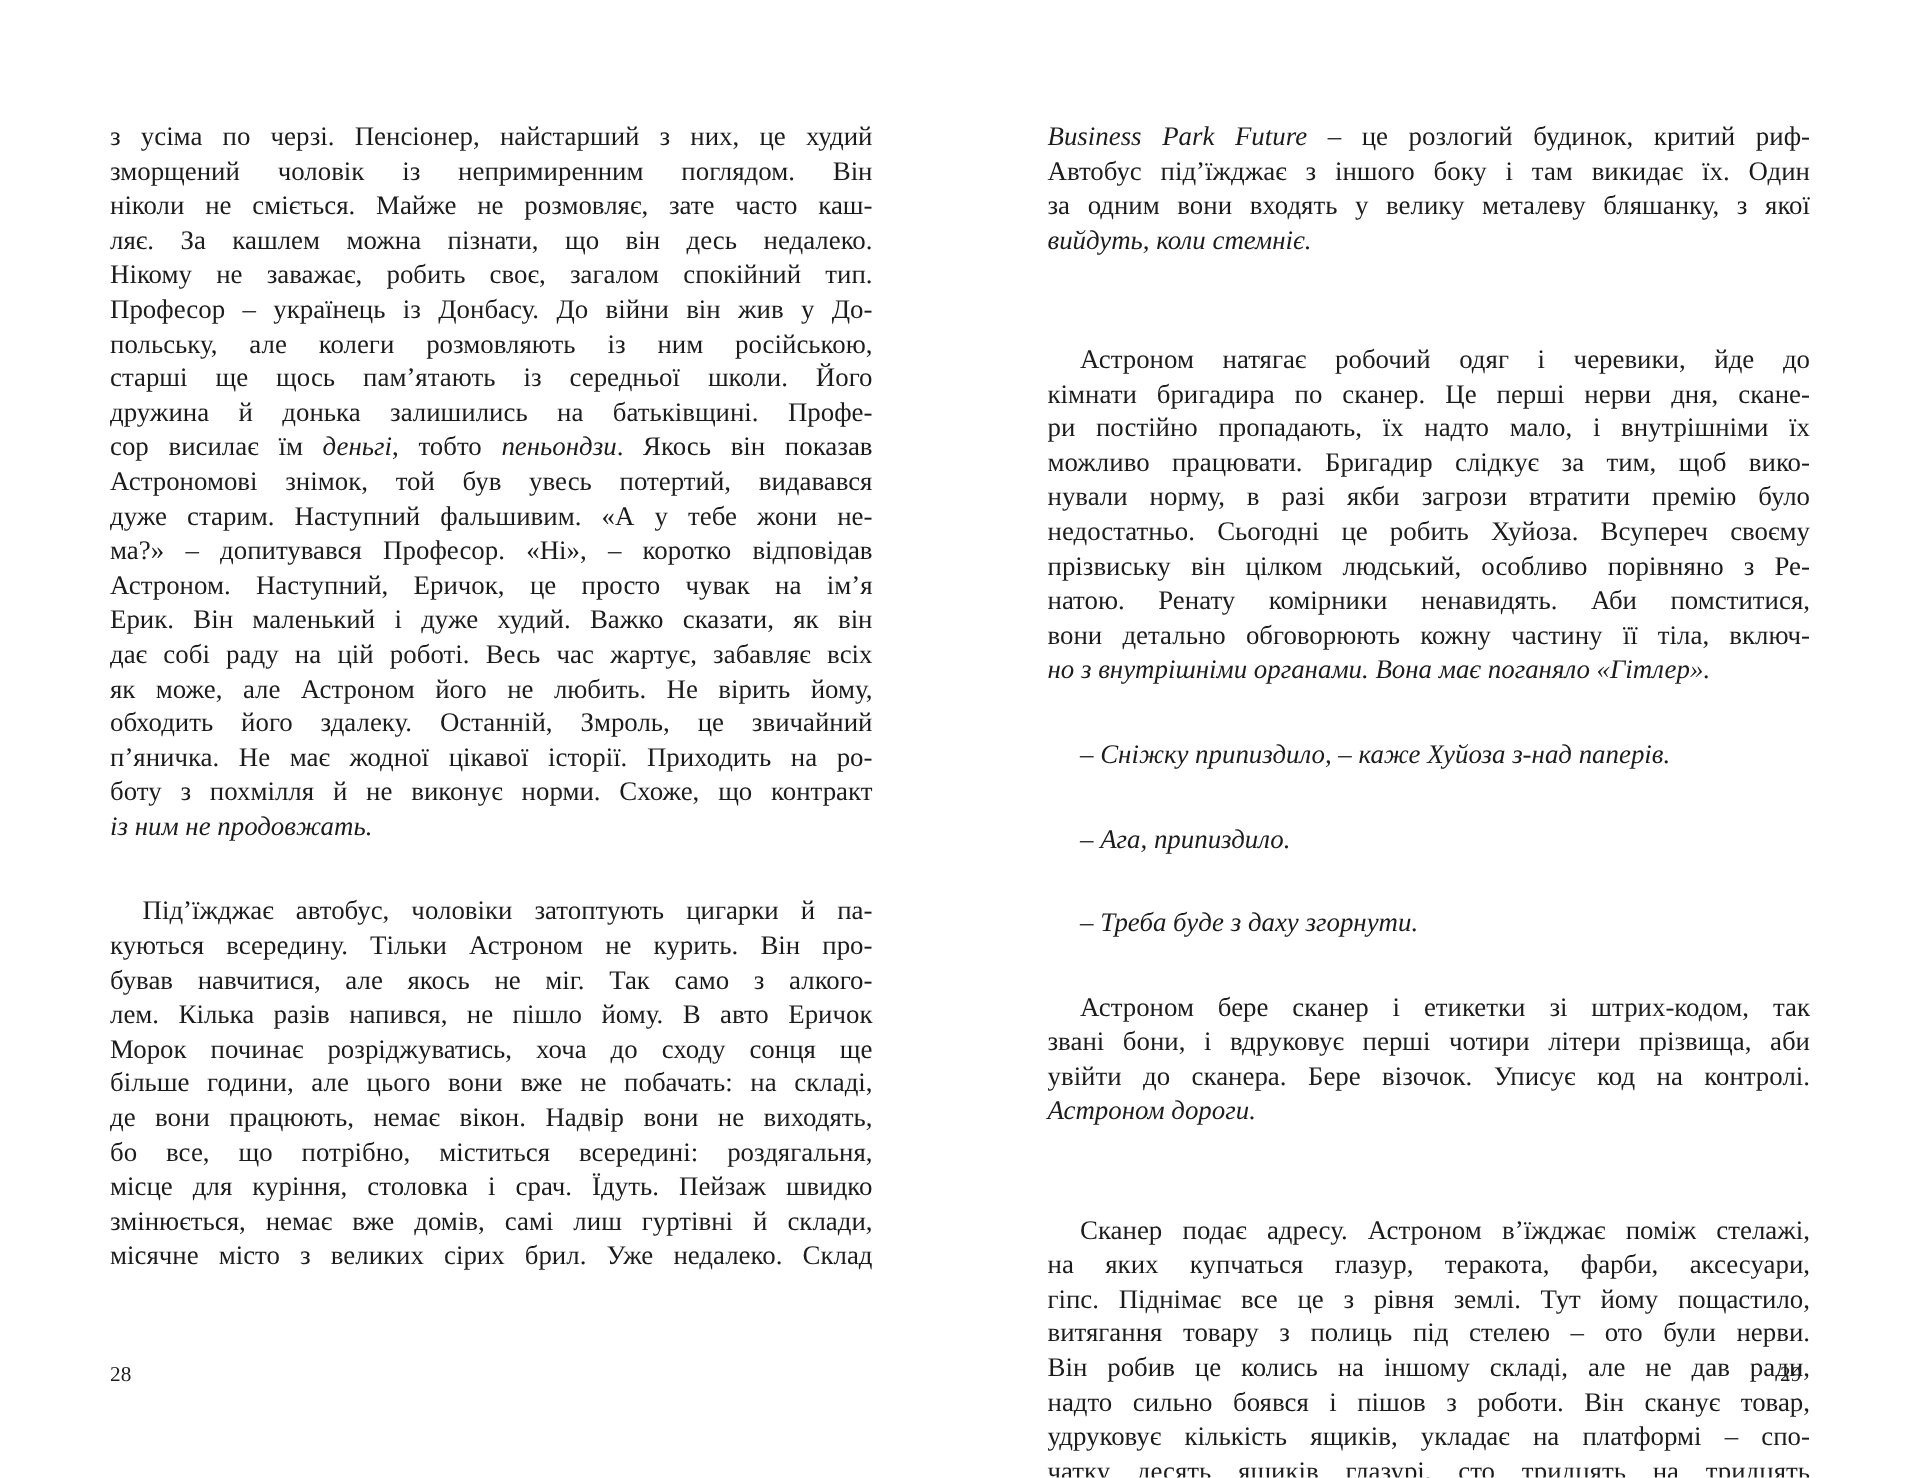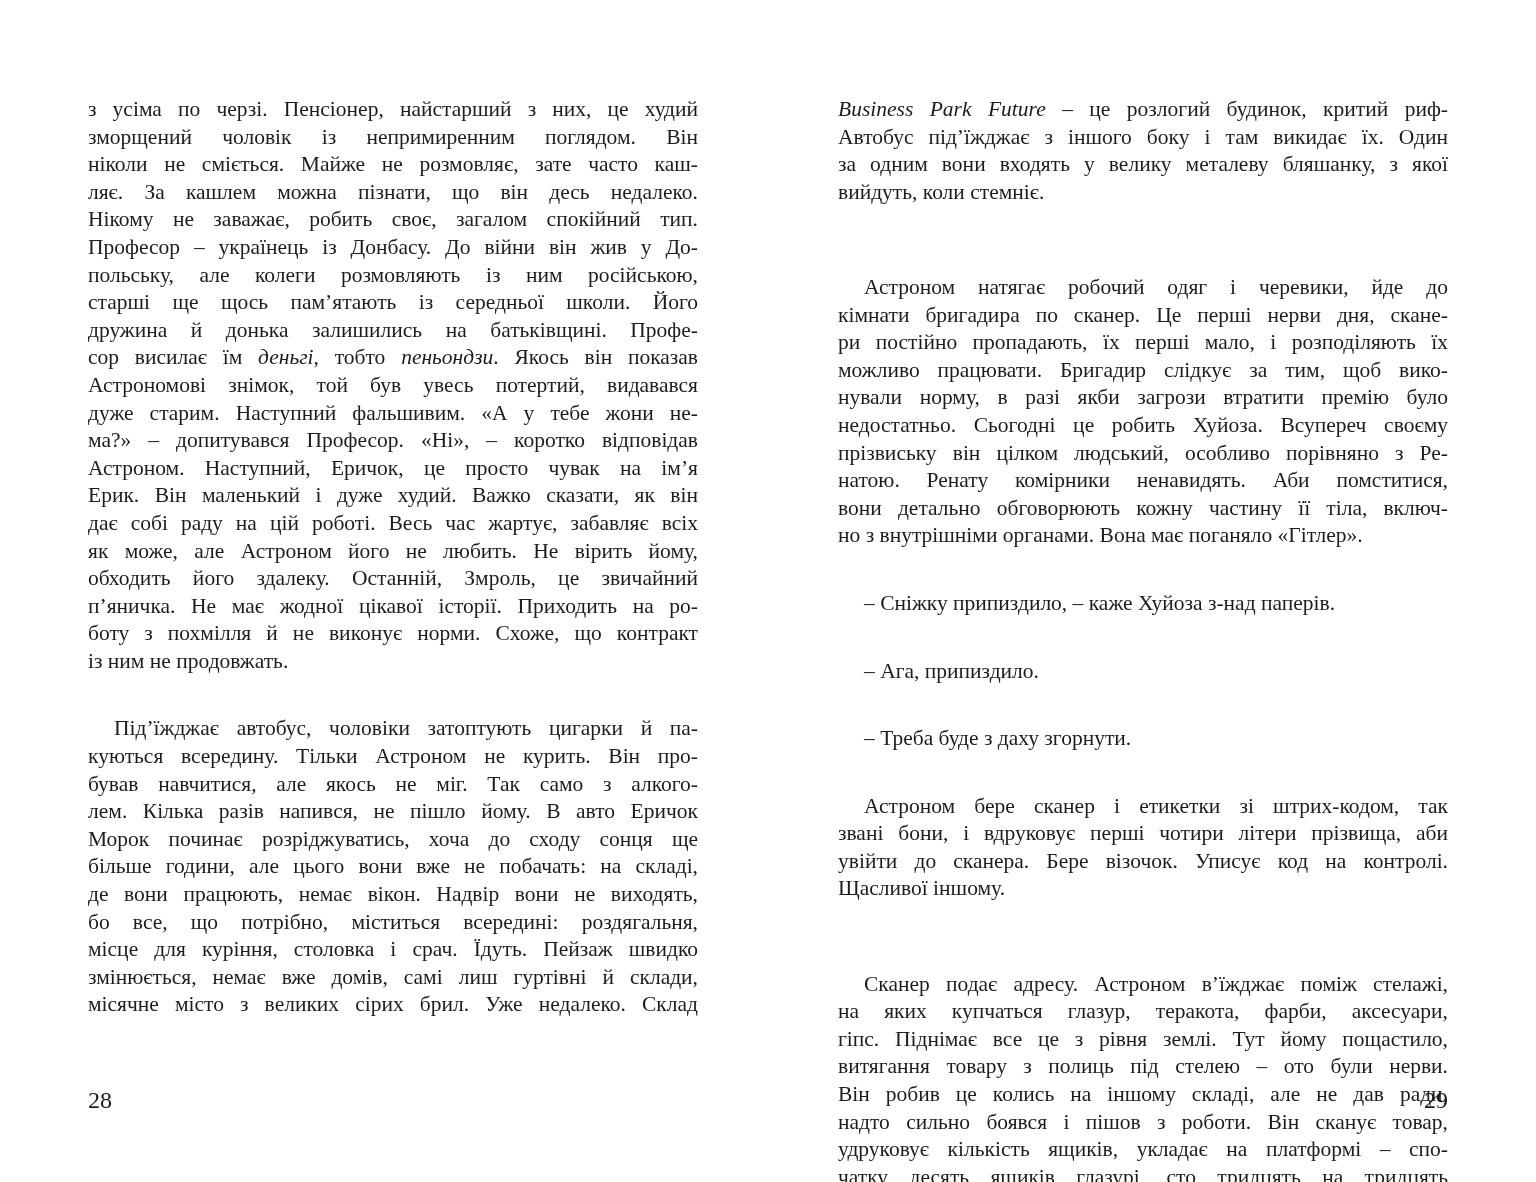--- a/index.html
+++ b/index.html
@@ -3,25 +3,25 @@
 <meta charset="utf-8">
 <style>
   html, body { margin: 0; padding: 0; background: #ffffff; }
   body { width: 1536px; height: 1182px; position: relative; overflow: hidden;
          font-family: "Liberation Serif", "DejaVu Serif", serif; color: #1c1c1c; }
   .page { position: absolute; top: 96px; width: 610px; }
   .page.left { left: 88px; }
   .page.right { left: 838px; }
   .line { display: block; height: 27.6px; line-height: 27.6px; font-size: 21.5px;
           white-space: nowrap; text-align: justify; text-align-last: justify; }
-  .line.last { text-align-last: left; }
+  .line.last { text-align-last: left; font-style: italic; }
   .line.indent { padding-left: 26px; margin-top: 40px; }
   .line.blank { height: 27.6px; }
   .line i { font-style: italic; }
-  .pagenum { position: absolute; top: 1088px; font-size: 24px; line-height: 24px; }
+  .pagenum { position: absolute; top: 1088px; font-size: 17px; line-height: 24px; }
   .pagenum.left { left: 88px; }
   .pagenum.right { left: 1424px; }
 </style>
 </head>
 <body>
 
 <div class="page left">
   <span class="line">з усіма по черзі. Пенсіонер, найстарший з них, це худий</span>
   <span class="line">зморщений чоловік із непримиренним поглядом. Він</span>
   <span class="line">ніколи не сміється. Майже не розмовляє, зате часто каш-</span>
@@ -57,35 +57,35 @@
 </div>
 
 <div class="page right">
   <span class="line"><i>Business Park Future</i><span> – це розлогий будинок, критий риф-</span></span>
   <span class="line">Автобус під’їжджає з іншого боку і там викидає їх. Один</span>
   <span class="line">за одним вони входять у велику металеву бляшанку, з якої</span>
   <span class="line last">вийдуть, коли стемніє.</span>
   <span class="line blank"></span>
   <span class="line indent">Астроном натягає робочий одяг і черевики, йде до</span>
   <span class="line">кімнати бригадира по сканер. Це перші нерви дня, скане-</span>
-  <span class="line">ри постійно пропадають, їх перші мало, і розподіляють їх</span>
+  <span class="line">ри постійно пропадають, їх надто мало, і внутрішніми їх</span>
   <span class="line">можливо працювати. Бригадир слідкує за тим, щоб вико-</span>
   <span class="line">нували норму, в разі якби загрози втратити премію було</span>
   <span class="line">недостатньо. Сьогодні це робить Хуйоза. Всупереч своєму</span>
   <span class="line">прізвиську він цілком людський, особливо порівняно з Ре-</span>
   <span class="line">натою. Ренату комірники ненавидять. Аби помститися,</span>
   <span class="line">вони детально обговорюють кожну частину її тіла, включ-</span>
   <span class="line last">но з внутрішніми органами. Вона має поганяло «Гітлер».</span>
   <span class="line indent last">– Сніжку припиздило, – каже Хуйоза з-над паперів.</span>
   <span class="line indent last">– Ага, припиздило.</span>
   <span class="line indent last">– Треба буде з даху згорнути.</span>
   <span class="line indent">Астроном бере сканер і етикетки зі штрих-кодом, так</span>
   <span class="line">звані бони, і вдруковує перші чотири літери прізвища, аби</span>
   <span class="line">увійти до сканера. Бере візочок. Уписує код на контролі.</span>
-  <span class="line last">Щасливої іншому.</span>
+  <span class="line last">Астроном дороги.</span>
   <span class="line blank"></span>
   <span class="line indent">Сканер подає адресу. Астроном в’їжджає поміж стелажі,</span>
   <span class="line">на яких купчаться глазур, теракота, фарби, аксесуари,</span>
   <span class="line">гіпс. Піднімає все це з рівня землі. Тут йому пощастило,</span>
   <span class="line">витягання товару з полиць під стелею – ото були нерви.</span>
   <span class="line">Він робив це колись на іншому складі, але не дав ради,</span>
   <span class="line">надто сильно боявся і пішов з роботи. Він сканує товар,</span>
   <span class="line">удруковує кількість ящиків, укладає на платформі – спо-</span>
   <span class="line">чатку десять ящиків глазурі, сто тридцять на тридцять</span>
   <span class="line">сантиметрів, п’ятнадцять кілограмів кожен. Норма – це</span>

